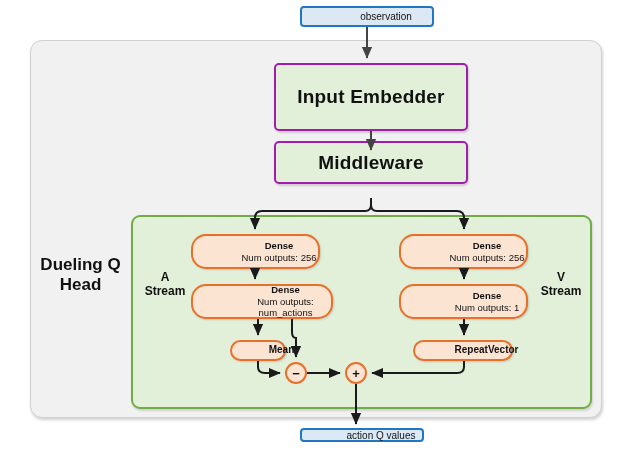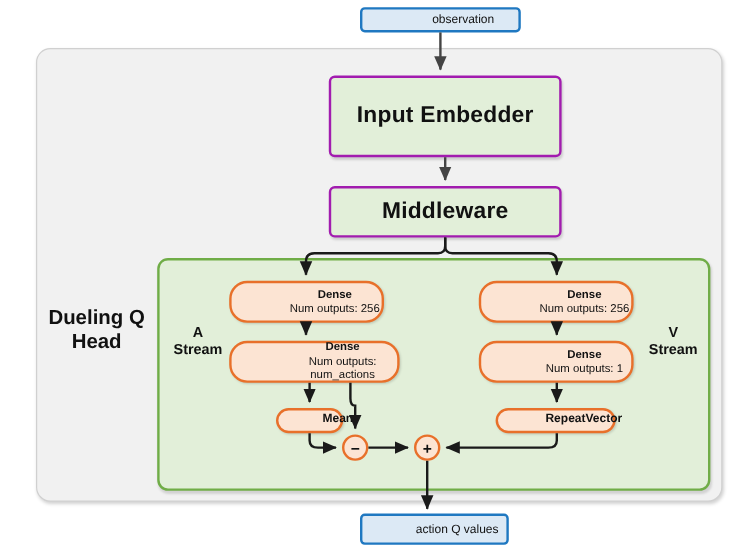--- a/index.html
+++ b/index.html
@@ -57,21 +57,21 @@
   <div class="node io" style="left:300px;top:6px;width:134px;height:21px;">
     <span>observation</span>
   </div>
 
   <div class="outer" style="position:absolute;left:30px;top:40px;width:570px;height:376px;"></div>
 
   <div class="node green" style="left:274px;top:63px;width:194px;height:68px;">
     <span class="green-title">Input Embedder</span>
   </div>
 
-  <div class="node green" style="left:274px;top:155px;width:194px;height:43px;">
+  <div class="node green" style="left:274px;top:141px;width:194px;height:43px;">
     <span class="green-title">Middleware</span>
   </div>
 
   <div class="lbl lbl-head" style="left:33px;top:255px;width:95px;">
     <div>Dueling Q</div>
     <div>Head</div>
   </div>
 
   <div class="streambox" style="position:absolute;left:131px;top:215px;width:457px;height:190px;"></div>
 
@@ -113,21 +113,21 @@
     <span class="solo">RepeatVector</span>
   </div>
 
   <div class="opcircle" style="left:285px;top:362px;">
     <span>−</span>
   </div>
   <div class="opcircle" style="left:345px;top:362px;">
     <span>+</span>
   </div>
 
-  <div class="node io" style="left:300px;top:428px;width:124px;height:26px;">
+  <div class="node io" style="left:300px;top:428px;width:124px;height:14px;">
     <span>action Q values</span>
   </div>
 
   <svg class="wires" viewBox="0 0 627 460">
     <defs>
       <marker id="ah" markerWidth="7" markerHeight="7" refX="5.6" refY="3" orient="auto" markerUnits="strokeWidth">
         <path d="M0,0.4 L6,3 L0,5.6 z" fill="#1a1a1a"></path>
       </marker>
       <marker id="ahg" markerWidth="7" markerHeight="7" refX="5.6" refY="3" orient="auto" markerUnits="strokeWidth">
         <path d="M0,0.4 L6,3 L0,5.6 z" fill="#444"></path>

